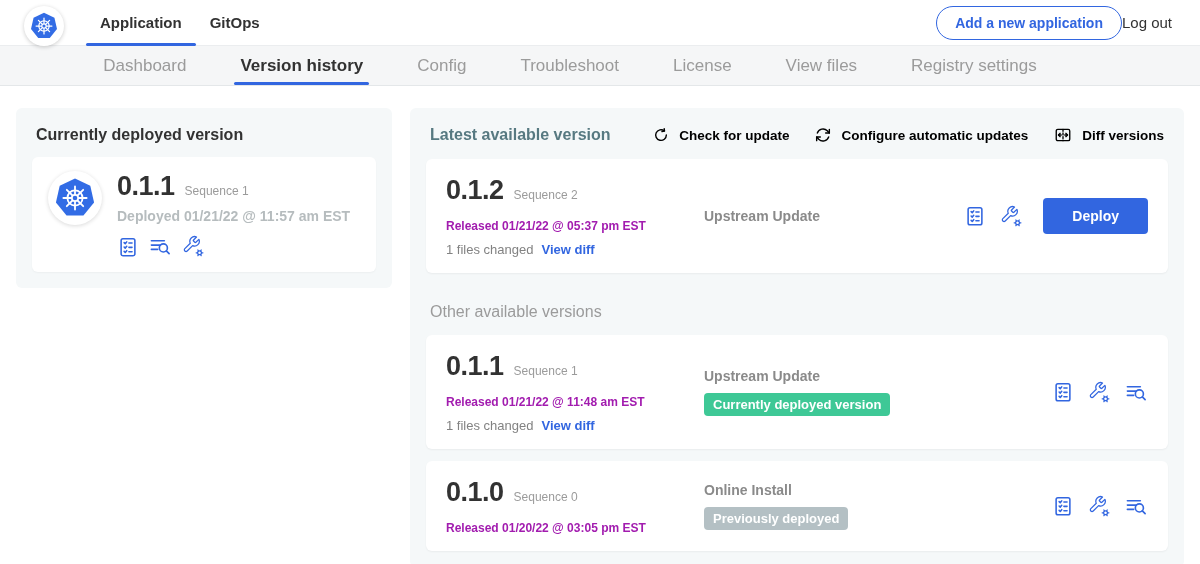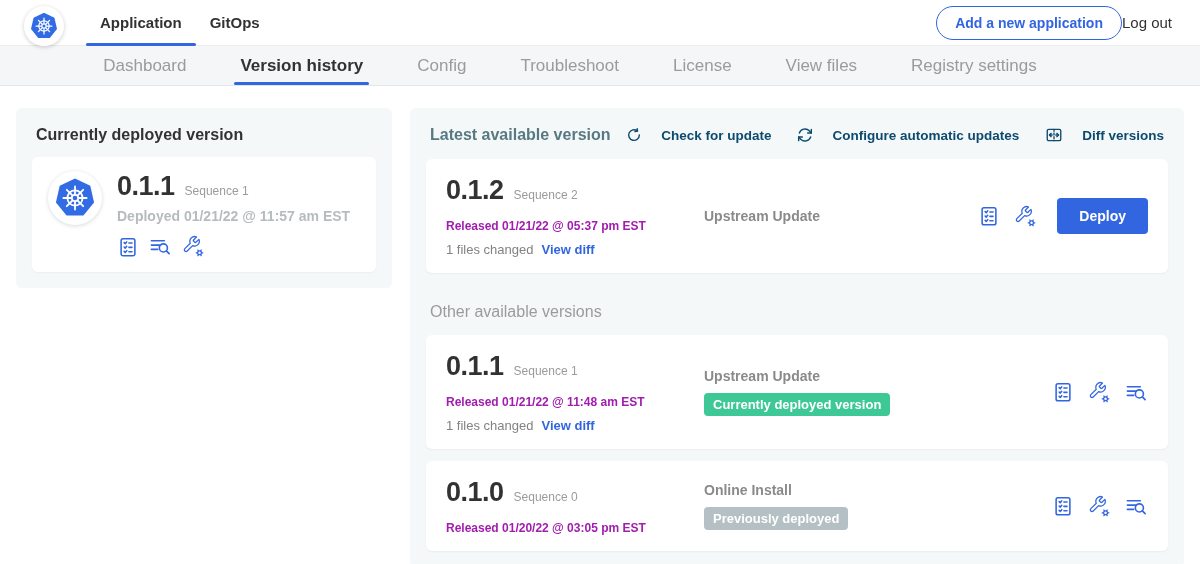--- a/index.html
+++ b/index.html
@@ -36,34 +36,34 @@
   .sequence-label { font-size: 12px; color: #9B9B9B; font-weight: 500; }
   .deployed-date { font-size: 14px; color: #B6BCBE; font-weight: 600; margin-top: 6px; }
   .icon-row { display: flex; align-items: center; gap: 10px; margin-top: 11px; color: #3266E0; }
   .icon-btn { display: inline-flex; color: #3266E0; }
 
   
   .versions-panel { flex: 1; background: #F5F8F9; border-radius: 6px; padding: 16px; }
   .panel-head { display: flex; align-items: center; margin: 2px 4px 15px 4px; }
   .latest-title { font-size: 16px; font-weight: 600; color: #577981; }
   .panel-actions { margin-left: auto; display: flex; align-items: center; gap: 26px; }
-  .action-link { display: flex; align-items: center; gap: 19px; color: #0c4a6e; font-size: 13.5px; font-weight: 700; text-decoration: none; }
+  .action-link { display: flex; align-items: center; gap: 10px; color: #000000; font-size: 13.5px; font-weight: 700; text-decoration: none; }
 
   .version-card { background: #fff; border-radius: 6px; padding: 16px 20px; display: flex; align-items: center; box-shadow: 0 1px 2px rgba(0,0,0,.05); }
   .vc-left { width: 258px; flex: none; }
   .released-date { font-size: 12px; color: #a21caf; font-weight: 600; margin-top: 13px; }
   .files-row { display: flex; align-items: center; gap: 8px; margin-top: 9px; font-size: 13px; color: #828282; }
   .view-diff { color: #3266E0; font-weight: 700; font-size: 13px; text-decoration: none; }
   .vc-mid { flex: 1; display: flex; flex-direction: column; gap: 9px; padding-right: 10px; }
   .type-label { font-size: 14px; font-weight: 700; color: #8A8A8A; }
   .badge { align-self: flex-start; font-size: 13px; font-weight: 700; color: #fff; padding: 4px 9px; border-radius: 4px; }
   .badge.green { background: #3EC896; }
   .badge.gray { background: #B4C0C4; }
   .vc-right { display: flex; align-items: center; gap: 14px; }
-  .deploy-btn { background: #3266E0; color: #fff; font-weight: 700; font-size: 14px; padding: 10px 22px; border-radius: 4px; border: none; margin-left: 6px; font-family: inherit; }
+  .deploy-btn { background: #3266E0; color: #fff; font-weight: 700; font-size: 14px; padding: 10px 29px; border-radius: 4px; border: none; margin-left: 6px; font-family: inherit; }
   .redeploy-btn { background: #fff; color: #3266E0; font-weight: 700; font-size: 14px; padding: 10px 15px; border-radius: 4px; border: 1px solid #3266E0; margin-left: 6px; font-family: inherit; }
   .other-title { font-size: 16px; font-weight: 500; color: #9B9B9B; margin: 30px 4px 14px 4px; }
   .card-gap { margin-top: 12px; }
 </style>
 </head>
 <body>
 
 <div class="header">
   <div class="logo-circle">
     <span style="display:inline-flex;">

